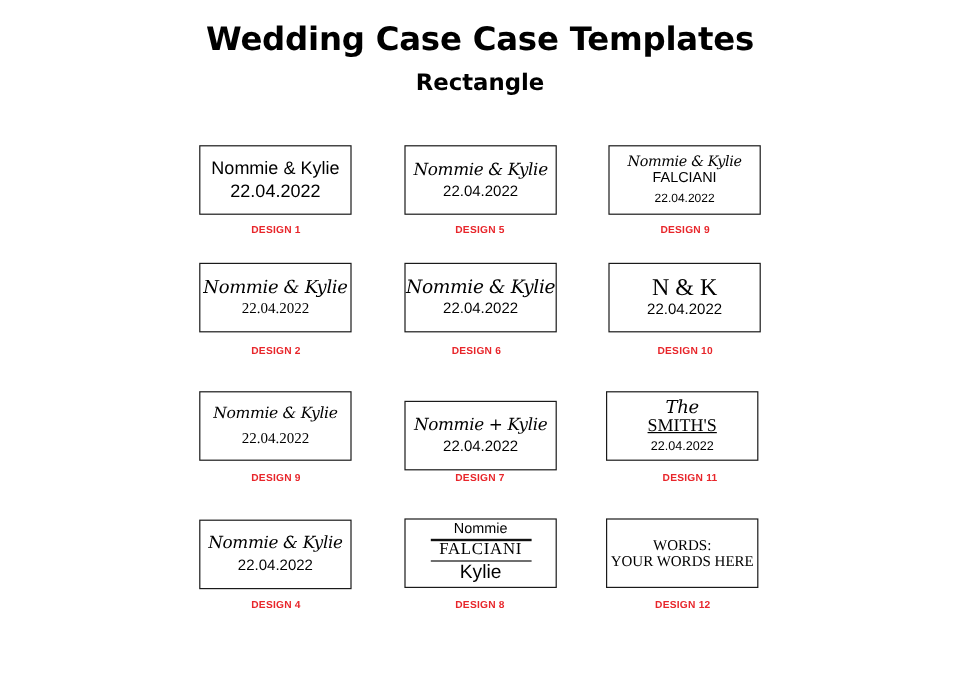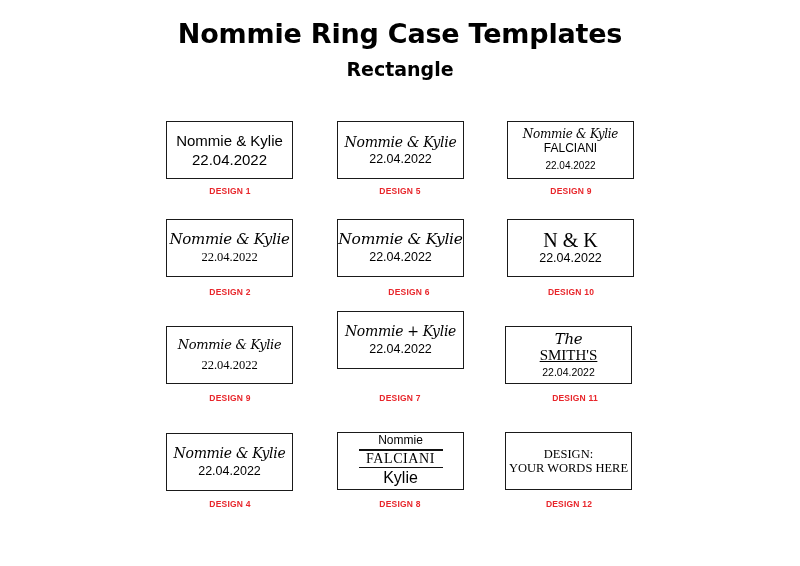--- a/index.html
+++ b/index.html
@@ -10,21 +10,21 @@
   .label { position:absolute; width:160px; text-align:center; color:#e8262b; font-family:"Liberation Sans", sans-serif; font-weight:bold; font-size:8.5px; letter-spacing:0.2px; }
   .serif { font-family:"Liberation Serif", serif; }
   .sans { font-family:"Liberation Sans", sans-serif; }
   .script { font-family:"DejaVu Serif", serif; font-style:italic; font-weight:normal; letter-spacing:-0.3px; }
   .line { line-height:1.15; white-space:nowrap; }
   .rule { width:84px; height:1.5px; background:#111; margin:1px 0; }
 </style>
 </head>
 <body>
 
-<div class="title">Nommie Ring Case Templates</div>
+<div class="title">Wedding Case Case Templates</div>
 <div class="subtitle">Rectangle</div>
 
 <div class="card" style="left:166px; top:121px;">
   <div class="line sans" style="font-size:15px;">Nommie &amp; Kylie</div>
   <div class="line sans" style="font-size:15px; margin-top:2px;">22.04.2022</div>
 </div>
 <div class="label" style="left:150px; top:186px;">DESIGN 1</div>
 
 <div class="card" style="left:166px; top:219px;">
   <div class="line script" style="font-size:15px;">Nommie &amp; Kylie</div>
@@ -47,23 +47,23 @@
 <div class="card" style="left:337px; top:121px;">
   <div class="line script" style="font-size:14px;">Nommie &amp; Kylie</div>
   <div class="line sans" style="font-size:12.5px; margin-top:2px;">22.04.2022</div>
 </div>
 <div class="label" style="left:320px; top:186px;">DESIGN 5</div>
 
 <div class="card" style="left:337px; top:219px;">
   <div class="line script" style="font-size:15.5px;">Nommie &amp; Kylie</div>
   <div class="line sans" style="font-size:12.5px; margin-top:1px;">22.04.2022</div>
 </div>
-<div class="label" style="left:329px; top:287px;">DESIGN 6</div>
+<div class="label" style="left:317px; top:287px;">DESIGN 6</div>
 
-<div class="card" style="left:337px; top:311px;">
+<div class="card" style="left:337px; top:334px;">
   <div class="line script" style="font-size:14px;">Nommie + Kylie</div>
   <div class="line sans" style="font-size:12.5px; margin-top:3px;">22.04.2022</div>
 </div>
 <div class="label" style="left:320px; top:393px;">DESIGN 7</div>
 
 <div class="card" style="left:337px; top:432px;">
   <div class="line sans" style="font-size:12px;">Nommie</div>
   <div class="rule"></div>
   <div class="line serif" style="font-size:14px; letter-spacing:0.6px; line-height:1;">FALCIANI</div>
   <div class="rule"></div>
@@ -85,16 +85,16 @@
 <div class="label" style="left:491px; top:287px;">DESIGN 10</div>
 
 <div class="card" style="left:505px; top:326px;">
   <div class="line script" style="font-size:15px; line-height:1;">The</div>
   <div class="line serif" style="font-size:15px; line-height:1.1;text-decoration:underline;">SMITH'S</div>
   <div class="line sans" style="font-size:10.5px; margin-top:3px;">22.04.2022</div>
 </div>
 <div class="label" style="left:495px; top:393px;">DESIGN 11</div>
 
 <div class="card" style="left:505px; top:432px;">
-  <div class="line serif" style="font-size:12.5px;">DESIGN:</div>
+  <div class="line serif" style="font-size:12.5px;">WORDS:</div>
   <div class="line serif" style="font-size:12.5px;">YOUR WORDS HERE</div>
 </div>
 <div class="label" style="left:489px; top:499px;">DESIGN 12</div>
 
 </body></html>

